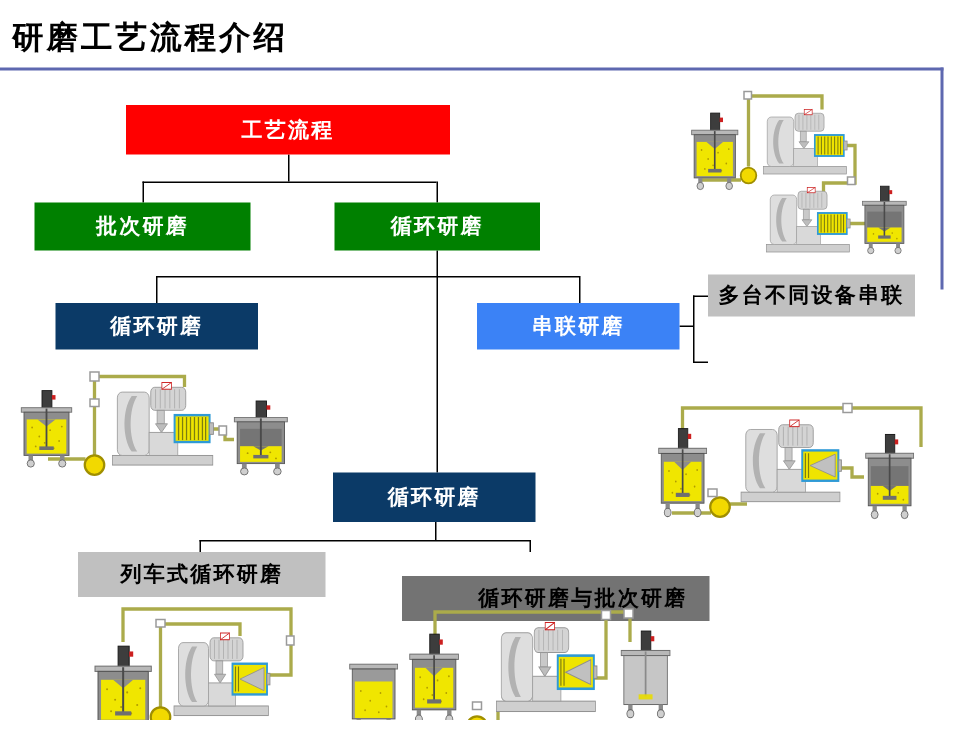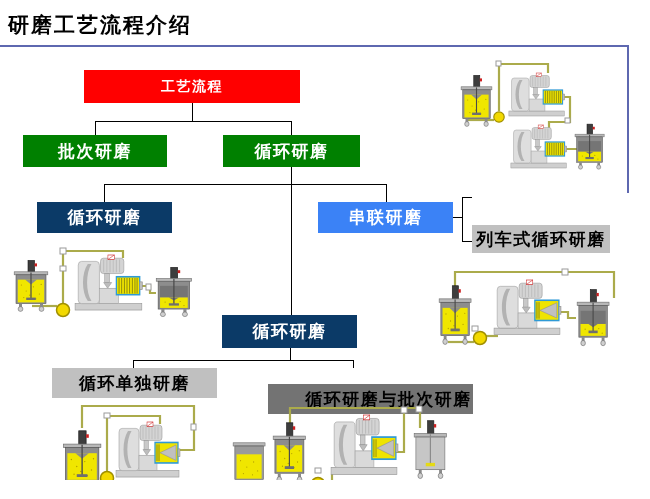--- a/index.html
+++ b/index.html
@@ -3,21 +3,21 @@
 <meta charset="utf-8">
 <style>
   html,body{margin:0;padding:0;background:#fff;}
   .slide{position:relative;width:650px;height:480px;background:#ffffff;overflow:hidden;
          font-family:"Liberation Sans","DejaVu Sans",sans-serif;border-radius:29px;}
   .title{position:absolute;left:8px;top:11px;font-size:21px;font-weight:bold;color:#000;
          letter-spacing:2px;font-family:"Liberation Serif","DejaVu Serif",serif;}
   .rule-h{position:absolute;left:0;top:45px;width:629px;height:2px;}
   .rule-v{position:absolute;left:627px;top:45px;width:2px;height:148px;}
   .node{position:absolute;display:flex;align-items:center;justify-content:center;
-        font-weight:bold;font-size:17px;letter-spacing:1.5px;white-space:nowrap;}
+        font-weight:bold;font-size:14px;letter-spacing:1.5px;white-space:nowrap;}
   .node.red{font-size:14px;color:#ffffff;}
   .node.green{color:#fff;}
   .node.navy{color:#fff;}
   .node.gray{color:#000;}
   .cline{position:absolute;background:#000;}
   .scene{position:absolute;}
 </style>
 </head>
 <body>
 
@@ -42,23 +42,23 @@
   <div class="cline" style="left:290px;top:348px;width:1px;height:12px;"></div>
   <div class="cline" style="left:133px;top:360px;width:221px;height:1px;"></div>
   <div class="cline" style="left:133px;top:360px;width:1px;height:8px;"></div>
   <div class="cline" style="left:353px;top:360px;width:1px;height:8px;"></div>
 
   <div class="node red" style="left: 84px; top: 70px; width: 216px; height: 33px; background-color: rgb(255, 0, 0);">工艺流程</div>
   <div class="node green" style="left: 23px; top: 135px; width: 144px; height: 32px; background-color: rgb(0, 128, 0);">批次研磨</div>
   <div class="node green" style="left: 223px; top: 135px; width: 137px; height: 32px; background-color: rgb(0, 128, 0);">循环研磨</div>
   <div class="node navy" style="left: 37px; top: 202px; width: 135px; height: 31px; background-color: rgb(11, 58, 103);">循环研磨</div>
   <div class="node navy" style="left: 318px; top: 202px; width: 135px; height: 31px; background-color: #3b82f6;">串联研磨</div>
-  <div class="node gray" style="left: 472px; top: 225px; width: 138px; height: 28px; background-color: rgb(192, 192, 192);">列车式循环研磨</div>
+  <div class="node gray" style="left: 472px; top: 183px; width: 138px; height: 28px; background-color: rgb(192, 192, 192);">多台不同设备串联</div>
   <div class="node navy" style="left: 222px; top: 315px; width: 135px; height: 33px; background-color: rgb(11, 58, 103);">循环研磨</div>
-  <div class="node gray" style="left: 52px; top: 368px; width: 165px; height: 30px; background-color: rgb(192, 192, 192);">循环单独研磨</div>
+  <div class="node gray" style="left: 52px; top: 368px; width: 165px; height: 30px; background-color: rgb(192, 192, 192);">列车式循环研磨</div>
   <div class="node gray" style="left: 268px; top: 384px; width: 169px; height: 30px; background-color: #737373; padding-left: 36px;">循环研磨与批次研磨</div>
 
   <svg class="scene" style="left:452px;top:56px;" width="172" height="126" viewBox="0 0 172 126">
     <defs>
       <g id="sym-tank-full">
         <rect x="25" y="4" width="11" height="20" fill="#3d3d3d" stroke="#1a1a1a"></rect>
         <rect x="36" y="9" width="4" height="5" fill="#cc2020"></rect>
         <rect x="2" y="23" width="56" height="5" fill="#b8b8b8" stroke="#6f6f6f"></rect>
         <rect x="5" y="28" width="50" height="48" fill="#8d8d8d" stroke="#565656"></rect>
         <rect x="8" y="36" width="44" height="38" fill="#f0e600"></rect>

